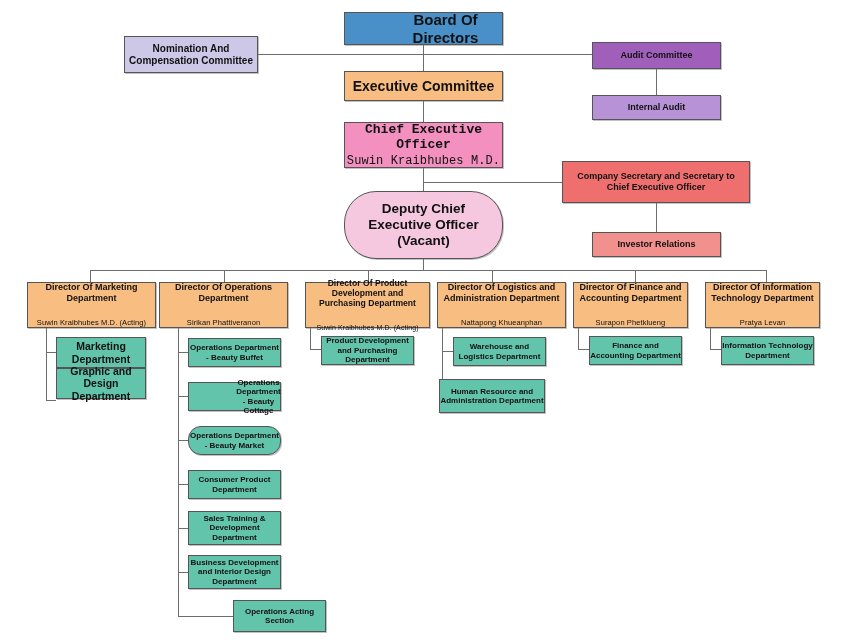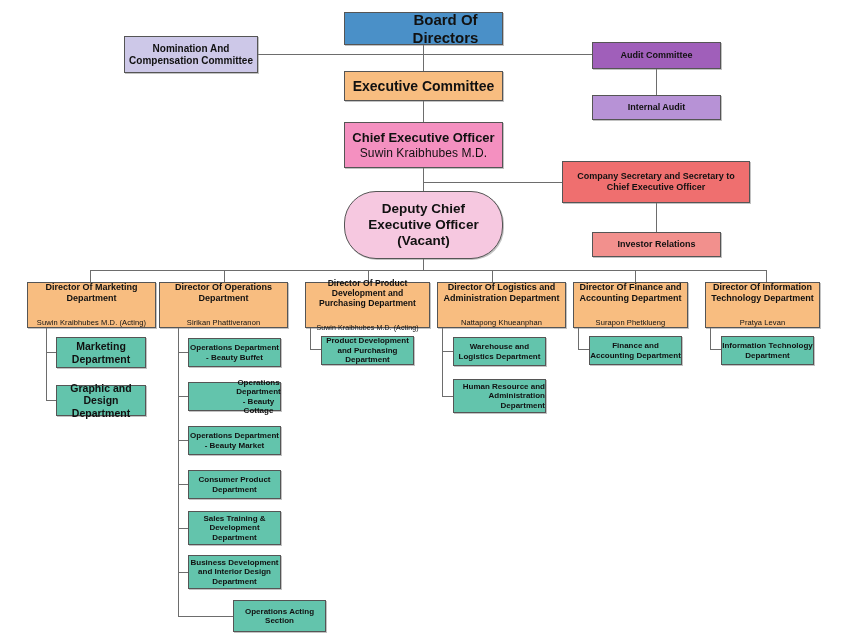--- a/index.html
+++ b/index.html
@@ -52,21 +52,21 @@
   .lvl-director   { font-size: 9px; }
   .lvl-dept       { font-size: 8px; }
   .lvl-dept-lg    { font-size: 10.5px; }
 
   
   .c-blue        { background: #4a90c8; padding-left: 44px; }
   .c-lavender    { background: #cdc8e8; }
   .c-purple      { background: #a05fba; }
   .c-purple-lt   { background: #b792d6; }
   .c-orange      { background: #f8bd80; }
-  .c-pink        { background: #f490c0; }
+  .c-pink        { background: #f490c0; font-family: Liberation Mono, monospace; }
   .c-pink-lt     { background: #f6c8e0; }
   .c-red         { background: #ef6f6f; }
   .c-red-lt      { background: #f2908d; }
   .c-green       { background: #63c4ac; }
 
   .line {
     position: absolute;
     background: #6d6d6d;
     z-index: 1;
   }
@@ -190,31 +190,31 @@
   </div>
 
   <div class="node c-orange lvl-director" style="left:705px; top:282px; width:115px; height:46px; padding:0 2px;">
     <span class="title">Director Of Information Technology  Department</span>
     <span class="subtitle">Pratya  Levan</span>
   </div>
 
   <div class="node c-green lvl-dept-lg" style="left:56px; top:337px; width:90px; height:31px;">
     <span class="title">Marketing Department</span>
   </div>
-  <div class="node c-green lvl-dept-lg" style="left:56px; top:385px; width:90px; height:31px;">
+  <div class="node c-green lvl-dept-lg" style="left:56px; top:368px; width:90px; height:31px;">
     <span class="title">Graphic and Design Department</span>
   </div>
 
   <div class="node c-green lvl-dept" style="left:188px; top:338px; width:93px; height:29px;align-items:center;">
     <span class="title">Operations Department - Beauty Buffet</span>
   </div>
   <div class="node c-green lvl-dept" style="left:188px; top:382px; width:93px; height:29px;padding-left:48px;">
     <span class="title">Operations Department - Beauty Cottage</span>
   </div>
-  <div class="node c-green lvl-dept" style="left:188px; top:426px; width:93px; height:29px;">
+  <div class="node c-green lvl-dept" style="left:188px; top:426px; width:93px; height:29px;border-radius:13px;">
     <span class="title">Operations Department - Beauty Market</span>
   </div>
   <div class="node c-green lvl-dept" style="left:188px; top:470px; width:93px; height:29px;">
     <span class="title">Consumer Product Department</span>
   </div>
   <div class="node c-green lvl-dept" style="left:188px; top:511px; width:93px; height:34px;">
     <span class="title">Sales Training &amp; Development Department</span>
   </div>
   <div class="node c-green lvl-dept" style="left:188px; top:555px; width:93px; height:34px;">
     <span class="title">Business Development and Interior Design Department</span>
@@ -223,21 +223,21 @@
     <span class="title">Operations Acting Section</span>
   </div>
 
   <div class="node c-green lvl-dept" style="left:321px; top:336px; width:93px; height:29px;">
     <span class="title">Product Development and Purchasing Department</span>
   </div>
 
   <div class="node c-green lvl-dept" style="left:453px; top:337px; width:93px; height:29px;">
     <span class="title">Warehouse and Logistics Department</span>
   </div>
-  <div class="node c-green lvl-dept" style="left:453px; top:379px; width:93px; height:34px;text-align:right;">
+  <div class="node c-green lvl-dept" style="left:439px; top:379px; width:106px; height:34px;">
     <span class="title">Human Resource and Administration Department</span>
   </div>
 
   <div class="node c-green lvl-dept" style="left:589px; top:336px; width:93px; height:29px;">
     <span class="title">Finance and Accounting Department</span>
   </div>
 
   <div class="node c-green lvl-dept" style="left:721px; top:336px; width:93px; height:29px;">
     <span class="title">Information Technology Department</span>
   </div>

